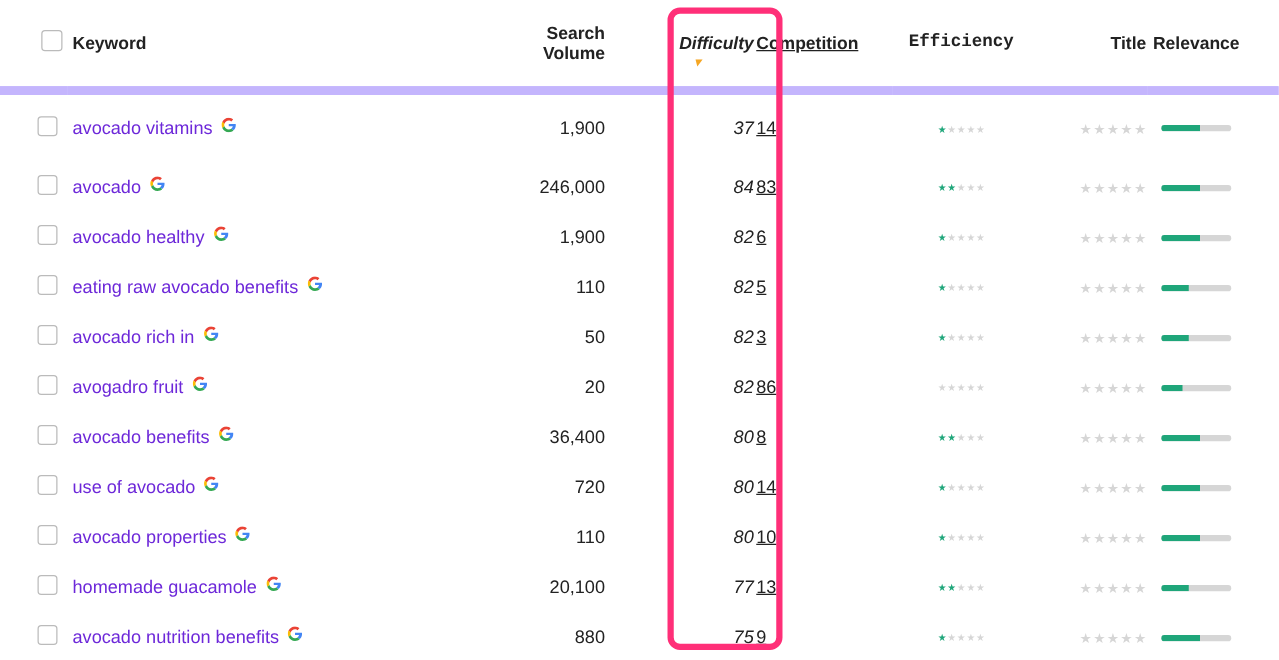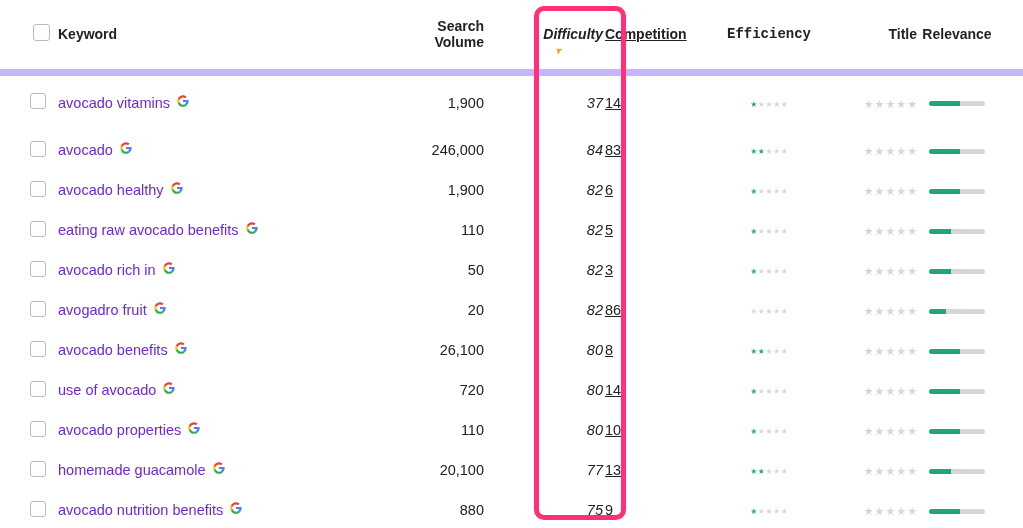--- a/index.html
+++ b/index.html
@@ -337,21 +337,21 @@
             <span class="kw-cell">
               <span class="kw-text">avocado benefits</span>
               <span class="g-icon"><svg viewBox="0 0 48 48" width="12" height="12">
                   <path fill="#EA4335" d="M24 9.5c3.9 0 6.6 1.7 8.1 3.1l5.9-5.9C34.6 3.3 29.9 1 24 1 14.8 1 6.9 6.6 3.3 14.7l7 5.4C12 14 17.5 9.5 24 9.5z"></path>
                   <path fill="#4285F4" d="M46.5 24.5c0-1.6-.1-2.8-.4-4.1H24v7.8h12.9c-.3 2.2-1.8 5.4-5.2 7.6l6.8 5.3C43.7 37 46.5 31.3 46.5 24.5z"></path>
                   <path fill="#FBBC05" d="M10.3 28.1c-.5-1.4-.8-2.9-.8-4.6s.3-3.2.8-4.6l-7-5.4C1.8 16.9 1 20.3 1 23.5s.8 6.6 2.3 10l7-5.4z"></path>
                   <path fill="#34A853" d="M24 47c6.2 0 11.4-2 15.1-5.5l-6.8-5.3c-2 1.4-4.8 2.3-8.3 2.3-6.5 0-12-4.5-13.7-10.4l-7 5.4C6.9 41.4 14.8 47 24 47z"></path>
                 </svg></span>
             </span>
           </td>
-          <td class="col-sv">26,100</td>
+          <td class="col-sv">36,400</td>
           <td class="col-diff">80</td>
           <td class="col-comp">8</td>
           <td class="col-eff"><span class="stars">
               <span class="star on">★</span>
               <span class="star on">★</span>
               <span class="star">★</span>
               <span class="star">★</span>
               <span class="star">★</span>
             </span></td>
           <td class="col-title"><span class="stars">

